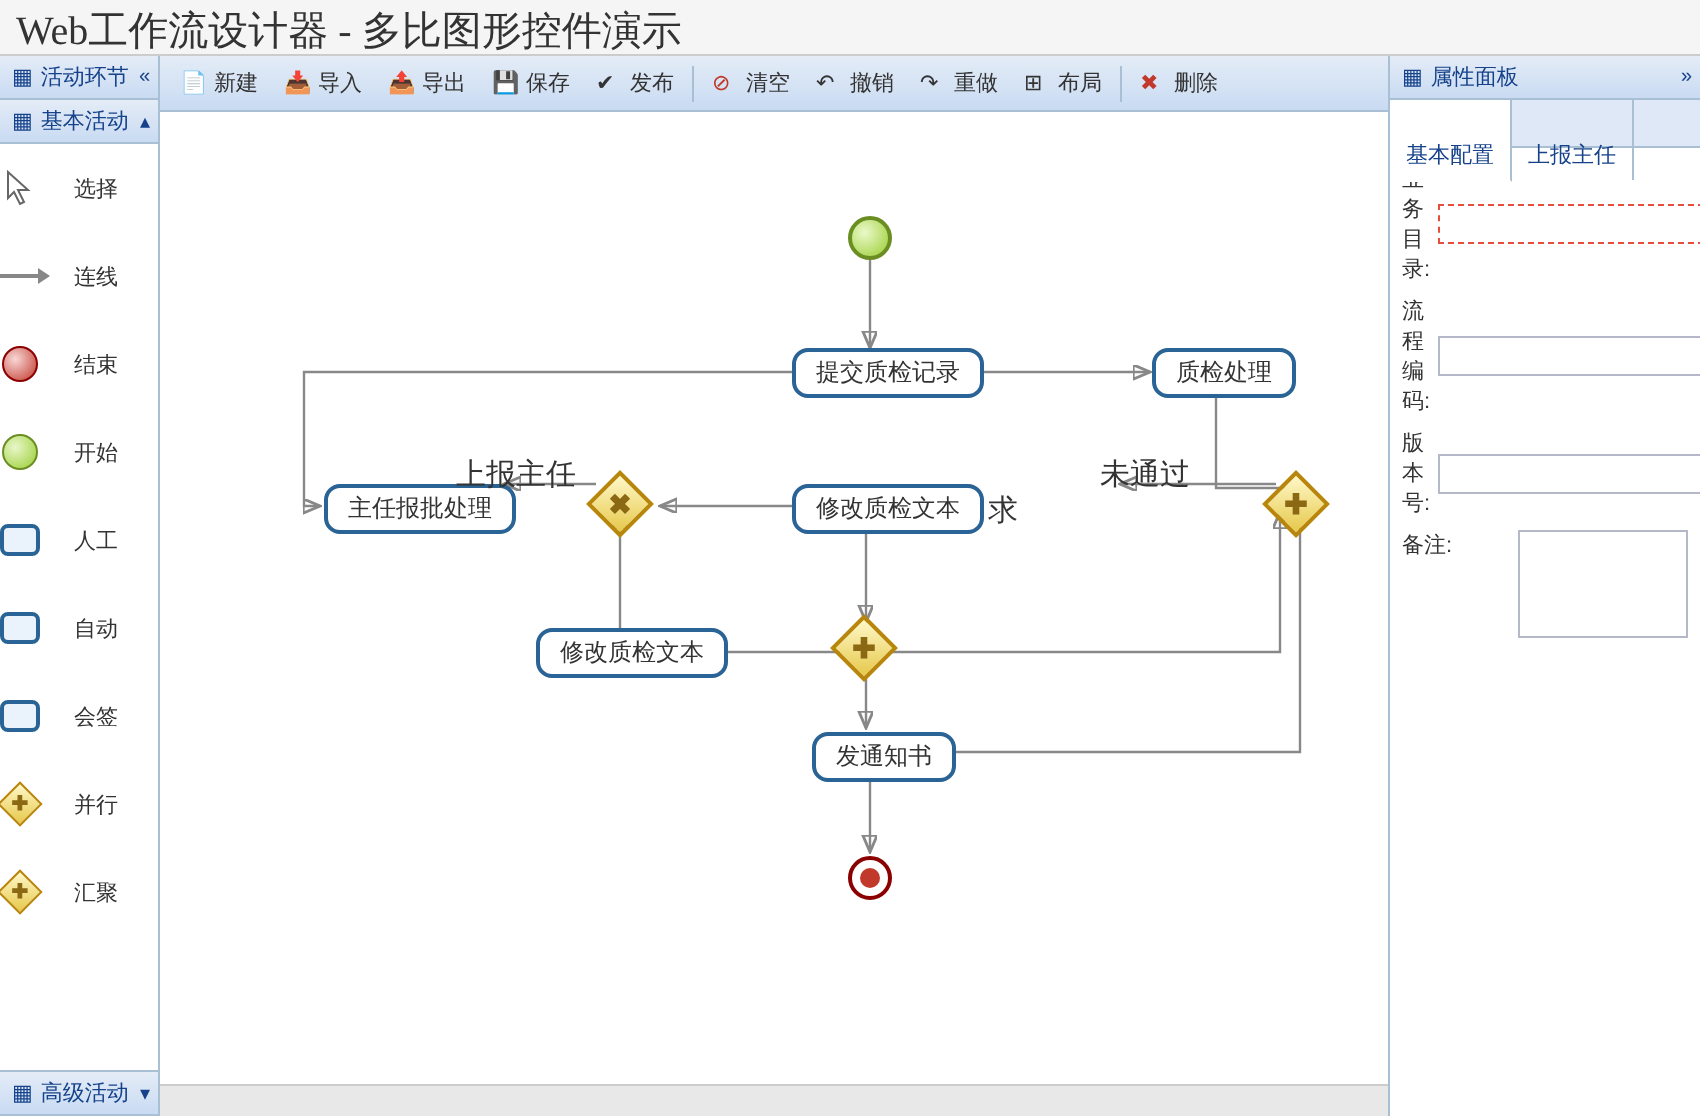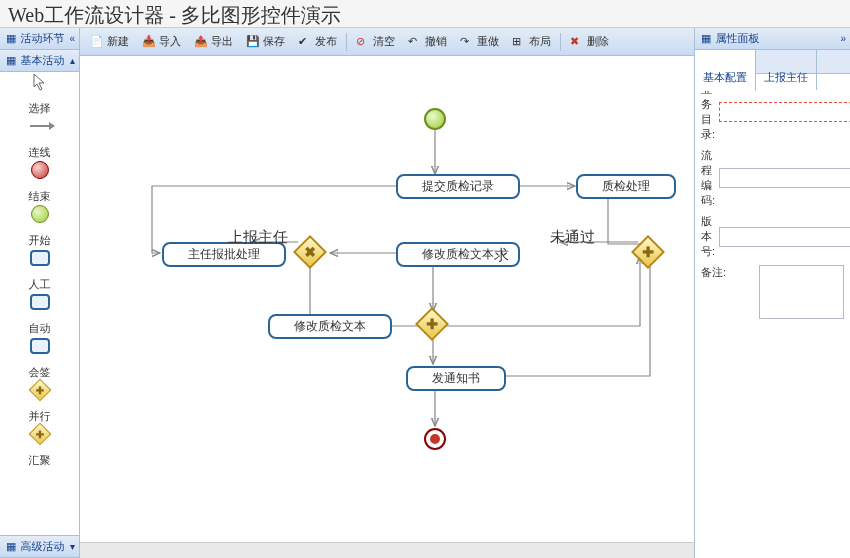--- a/index.html
+++ b/index.html
@@ -4,41 +4,41 @@
 <style>
 *{box-sizing:border-box;margin:0;padding:0}
 body{font-family:"Microsoft YaHei",Arial,sans-serif;font-size:12px;color:#333;background:#fff;width:850px;height:558px;overflow:hidden;display:flex;flex-direction:column}
 .titlebar{height:28px;padding:2px 8px;font-size:20px;font-family:SimSun,serif;color:#333;background:#f5f5f5;border-bottom:1px solid #ccc}
 .workbench{flex:1;display:flex;min-height:0}
 .pal{width:80px;border-right:1px solid #a9bfd3;display:flex;flex-direction:column;background:#dfe8f6}
 .pal-head{height:22px;background:linear-gradient(#e4ecf7,#c9dbf2);border-bottom:1px solid #a9bfd3;display:flex;align-items:center;padding:0 6px;font-size:11px;color:#15428b;position:relative;cursor:pointer}
 .pal-head .tg{position:absolute;right:4px;font-size:10px;color:#15428b}
 .pal-icon{margin-right:4px;font-size:11px}
 .pal-body{flex:1;background:#fff;border-bottom:1px solid #a9bfd3;overflow:hidden}
-.pal-item{height:44px;display:flex;flex-direction:column;align-items:center;justify-content:space-between;gap:2px;cursor:grab}
+.pal-item{height:44px;display:flex;align-items:center;justify-content:flex-start;gap:17px;cursor:grab}
 .pal-item .lbl{font-size:11px;color:#333}
 .shape{width:20px;height:20px;display:flex;align-items:center;justify-content:center}
 .cursor-svg{width:16px;height:18px}
 .arrow-line{width:28px;height:2px;background:#888;position:relative}
 .arrow-line:after{content:"";position:absolute;right:-5px;top:-3px;border-left:6px solid #888;border-top:4px solid transparent;border-bottom:4px solid transparent}
 .circ{width:18px;height:18px;border-radius:50%}
 .start{background:radial-gradient(circle at 35% 35%,#e8f7c9,#9acd32);border:1px solid #6b8e23}
 .end{background:radial-gradient(circle at 35% 35%,#f9d6d6,#c0392b);border:1px solid #8b0000}
 .task{width:24px;height:16px;border:2px solid #2a6496;border-radius:4px;background:#eaf2fb}
 .diamond{width:16px;height:16px;transform:rotate(45deg);background:linear-gradient(135deg,#fff8c9,#e6c84a);border:1px solid #b8860b;position:relative}
 .diamond .sym{position:absolute;inset:0;display:flex;align-items:center;justify-content:center;transform:rotate(-45deg);font-size:10px;font-weight:bold;color:#8b6914}
 .main{flex:1;display:flex;flex-direction:column;min-width:0}
 .toolbar{height:28px;background:linear-gradient(#e4ecf7,#c9dbf2);border-bottom:1px solid #a9bfd3;display:flex;align-items:center;padding:0 4px;gap:1px}
 .tbtn{height:22px;padding:0 5px;display:flex;align-items:center;gap:3px;border:1px solid transparent;border-radius:2px;cursor:pointer;font-size:11px;color:#333}
 .tsep{width:1px;height:18px;background:#a9bfd3;margin:0 2px}
 .ico{width:14px;height:14px;display:inline-block}
 .canvas-wrap{flex:1;position:relative;background:#fff;overflow:auto}
 .canvas{position:relative;width:100%;height:100%}
 .node{position:absolute}
-.n-task{border:2px solid #2a6496;border-radius:8px;background:#fff;padding:2px 24px;font-size:12px;color:#333;display:flex;align-items:center;justify-content:center;min-height:22px}
+.n-task{border:2px solid #2a6496;border-radius:8px;background:#fff;padding:2px 10px;font-size:12px;color:#333;display:flex;align-items:center;justify-content:center;min-height:22px}
 .n-start{width:22px;height:22px;border-radius:50%;background:radial-gradient(circle at 35% 35%,#eaf9c9,#9acd32);border:2px solid #6b8e23}
 .n-end{width:22px;height:22px;border-radius:50%;background:#fff;border:2px solid #8b0000;display:flex;align-items:center;justify-content:center}
 .n-end:after{content:"";width:10px;height:10px;border-radius:50%;background:#c0392b}
 .n-gw{width:24px;height:24px;transform:rotate(45deg);background:linear-gradient(135deg,#fff8c9,#e6c84a);border:2px solid #b8860b}
 .n-gw .sym{position:absolute;inset:0;display:flex;align-items:center;justify-content:center;transform:rotate(-45deg);font-size:14px;font-weight:bold;color:#8b6914}
 .edge-lbl{position:absolute;font-size:15px;color:#333;background:transparent}
 .sidepanel{width:156px;border-left:1px solid #a9bfd3;display:flex;flex-direction:column;background:#dfe8f6}
 .sp-head{height:22px;background:linear-gradient(#e4ecf7,#c9dbf2);border-bottom:1px solid #a9bfd3;display:flex;align-items:center;padding:0 6px;font-size:11px;color:#15428b;position:relative}
 .sp-head .tg{position:absolute;right:4px;font-size:10px}
 .tabs{display:flex;background:#dfe8f6;border-bottom:1px solid #a9bfd3;height:24px}

